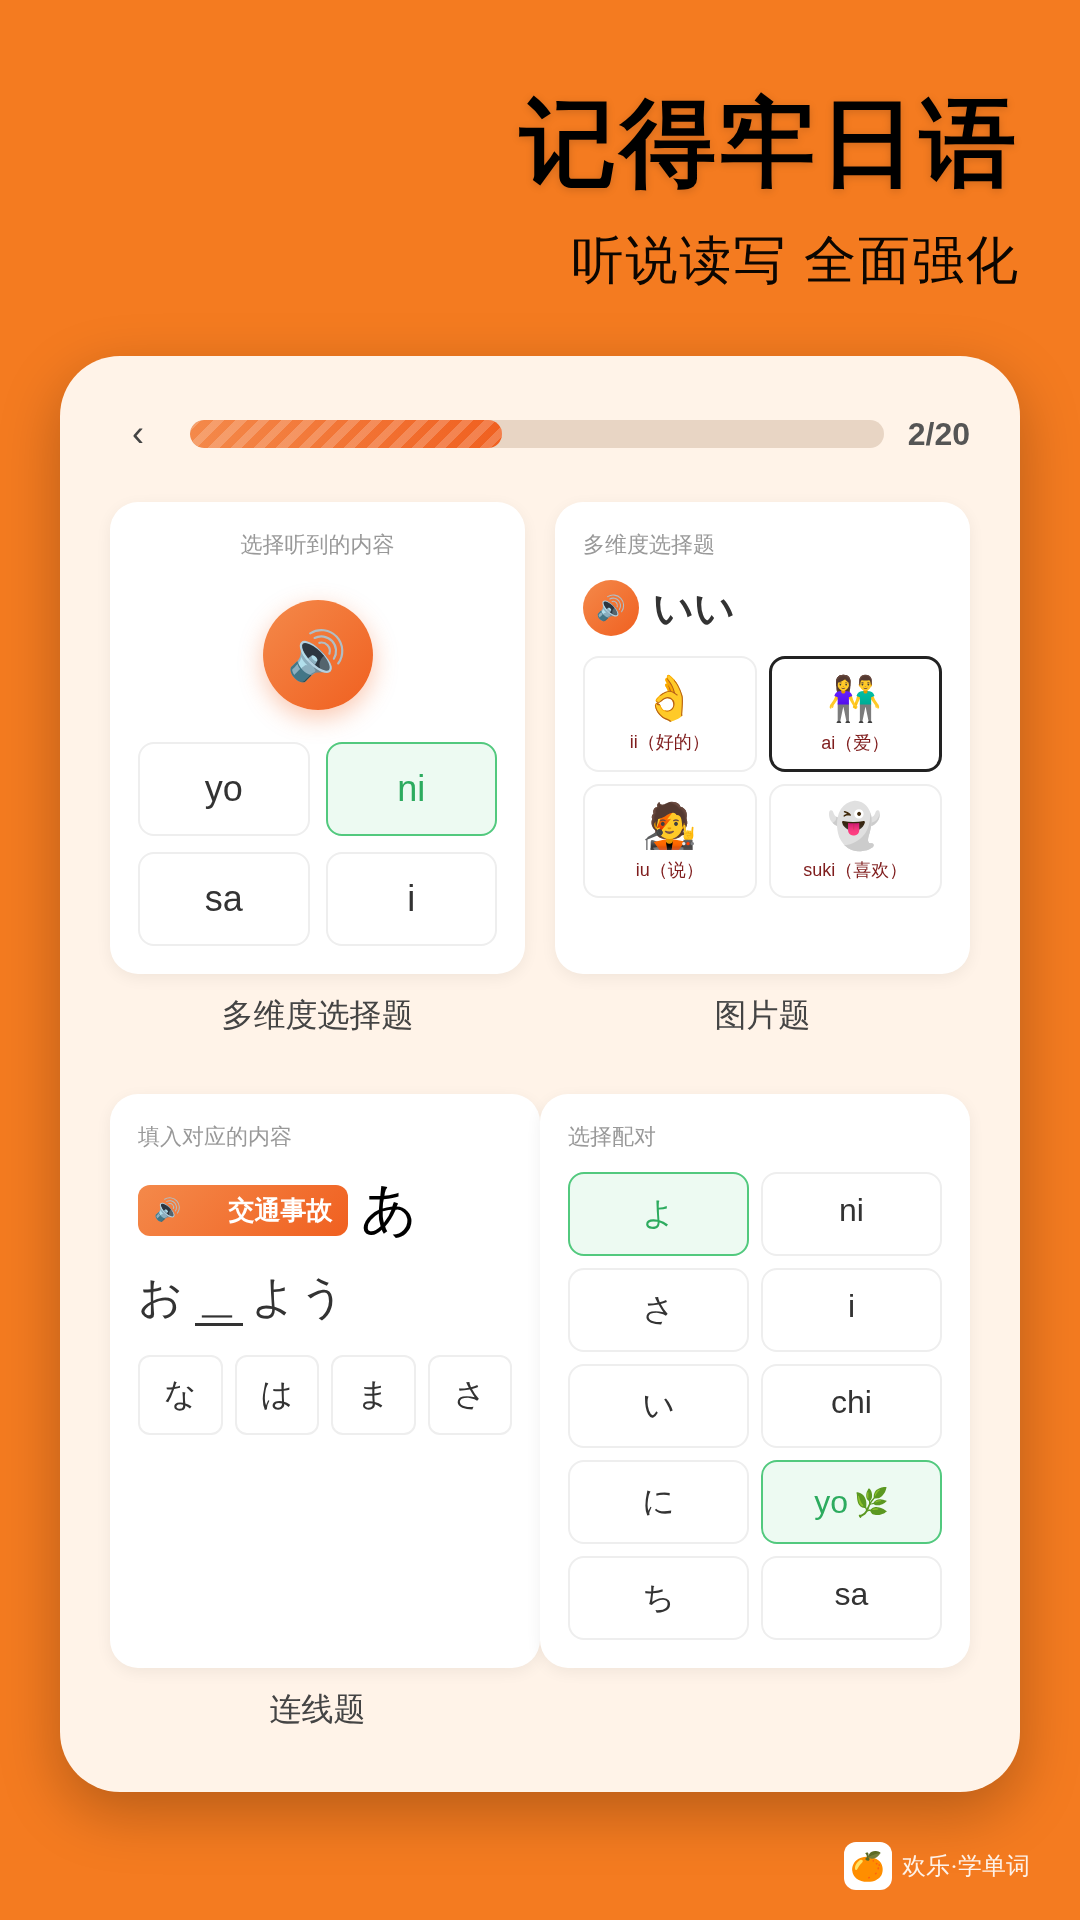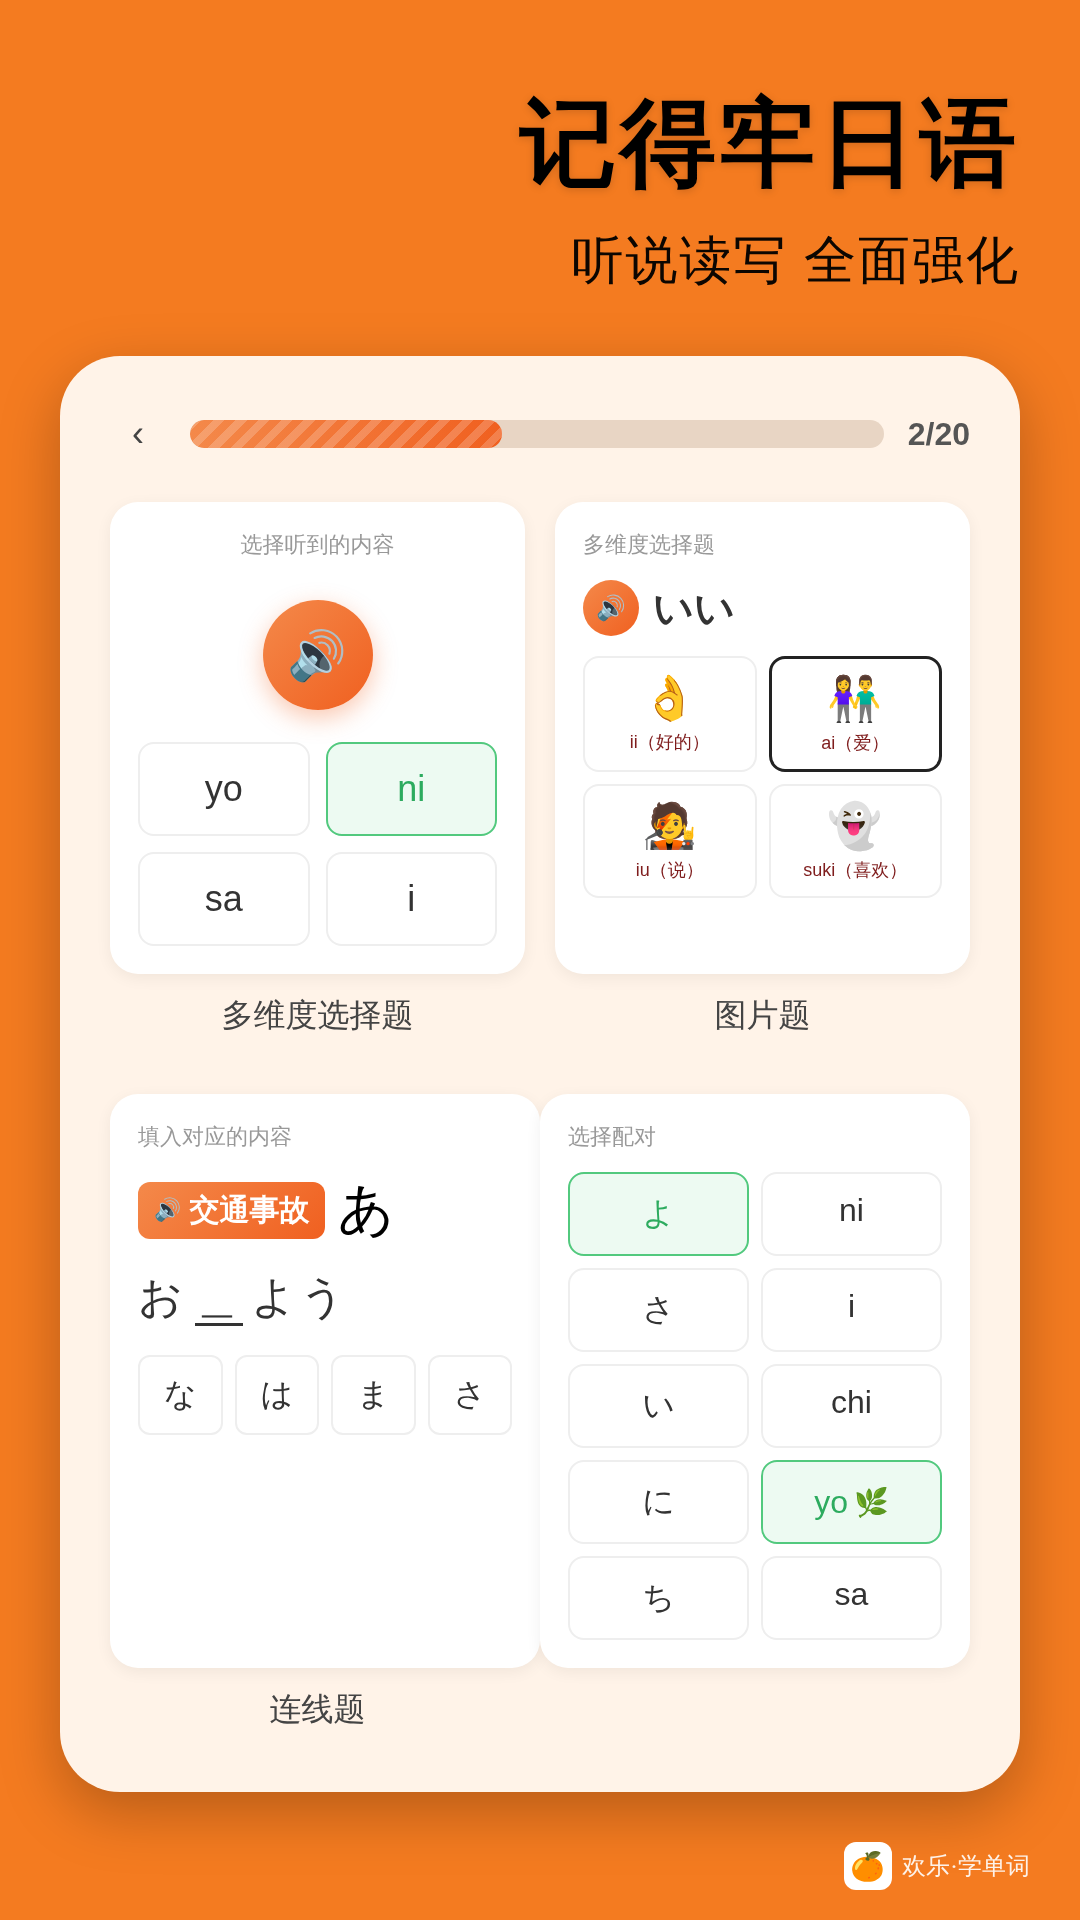--- a/index.html
+++ b/index.html
@@ -255,23 +255,24 @@
       padding: 8px 16px;
       display: flex;
       align-items: center;
       gap: 8px;
     }
     .fillin-speaker-icon {
       font-size: 22px;
       color: white;
     }
     .fillin-word {
-      font-size: 30px;
+      font-size: 26px;
       color: white;
       font-weight: 600;
+      margin-left: 39px;
     }
     .fillin-mascot {
       font-size: 56px;
     }
 
     .fillin-sentence {
       text-align: left;
       font-size: 44px;
       color: #333;
       margin: 20px 0 28px;

